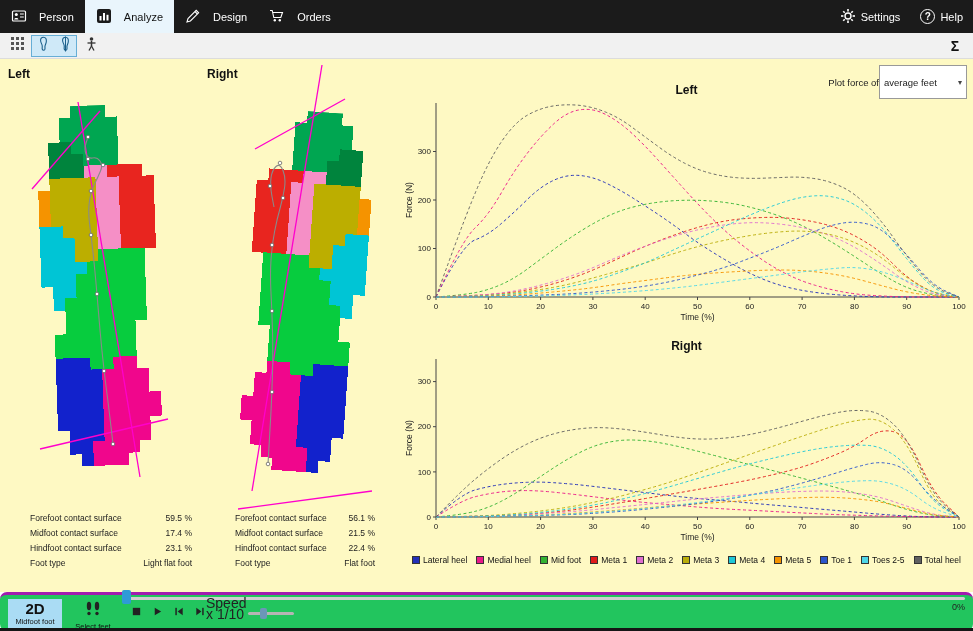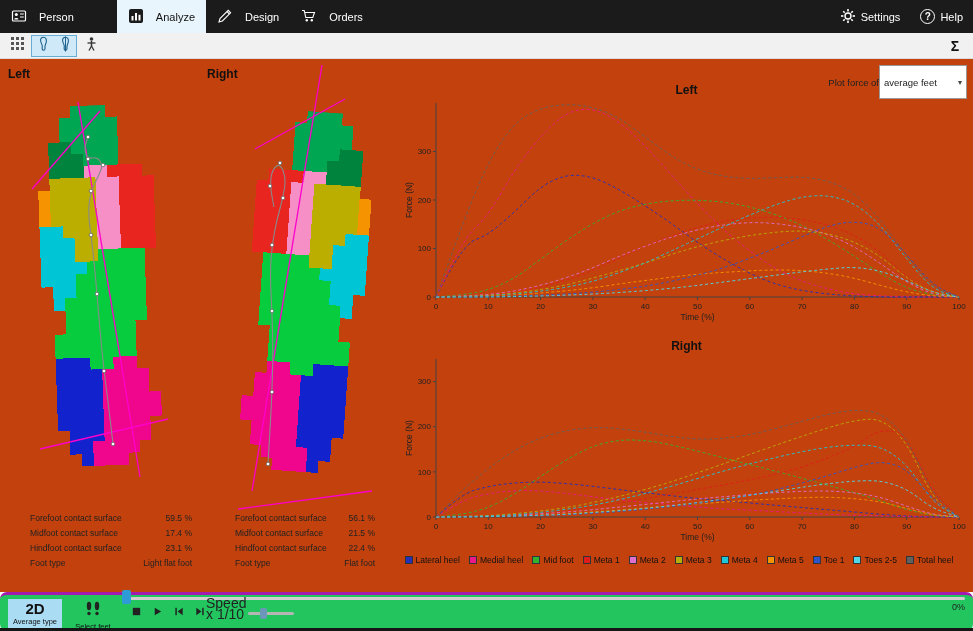--- a/index.html
+++ b/index.html
@@ -4,51 +4,51 @@
 <style>
   * { box-sizing: border-box; margin: 0; padding: 0; }
   html,body { background:#ffffff; }
   #app {
     position: relative; width: 973px; height: 631px; overflow: hidden;
     font-family: "Liberation Sans", sans-serif; background:#fff; color:#111;
   }
   
   .topbar { position:absolute; top:0; left:0; right:0; height:33px; background:#1b1b1b; display:flex; align-items:stretch; }
   .tab { display:flex; align-items:center; gap:12px; padding:0 11px; color:#fff; font-size:11px; cursor:default; }
-  .tab.active { background:#e9f5fc; color:#111;margin-left:32px; }
+  .tab.active { background:#e9f5fc; color:#111; }
   .topbar-spacer { flex:1; }
   .top-right-btn { display:flex; align-items:center; gap:5px; padding:0 10px; color:#fff; font-size:11px; }
   .help-circle { width:15px; height:15px; border:1.4px solid #fff; border-radius:50%; display:flex; align-items:center; justify-content:center; font-size:10px; font-weight:bold; color:#fff; }
   
   .toolbar { position:absolute; top:33px; left:0; right:0; height:26px; background:#f1f1f1; border-bottom:1px solid #dcdcdc; display:flex; align-items:center; padding:0 6px; gap:3px; }
   .tool-btn { width:22px; height:20px; display:flex; align-items:center; justify-content:center; border:1px solid transparent; }
   .sel-group { display:flex; background:#cfe9f8; border:1px solid #66aed6; height:22px; align-items:center; }
   .sel-group .tool-btn { height:20px; }
   .tool-spacer { flex:1; }
   .sigma-btn { font-size:14px; font-weight:bold; width:24px; height:20px; display:flex; align-items:center; justify-content:center; }
   
-  .main { position:absolute; top:59px; left:0; right:0; height:533px; background:#c2410c; }
+  .main { position:absolute; top:59px; left:0; right:0; height:533px; background:#fef9c3; }
   .feet-panel { position:absolute; left:0; top:0; width:400px; height:100%; }
   .foot-title { position:absolute; font-size:12px; font-weight:bold; }
   #foot-left-svg  { position:absolute; left:30px;  top:46px; transform:rotate(-2deg); }
   #foot-right-svg { position:absolute; left:226px; top:52px; transform:rotate(4deg); }
   #feet-overlay { position:absolute; left:0; top:0; pointer-events:none; }
   .stats { position:absolute; top:452px; font-size:8.5px; color:#222; }
   .stat-row { display:flex; justify-content:space-between; height:15px; line-height:15px; }
   .stat-val { text-align:right; }
   
   .charts-panel { position:absolute; left:400px; top:0; right:0; height:100%; }
   .plotforce-row { position:absolute; top:6px; right:6px; display:flex; align-items:center; gap:0; font-size:9.5px; color:#222; }
   .combo { display:flex; align-items:center; justify-content:space-between; width:88px; height:18px; background:#fff; border:1px solid #999; padding:16px 4px; font-size:9.5px; }
   .combo .arrow { font-size:8px; color:#444; }
   .chart-title { position:absolute; width:100%; text-align:center; font-weight:bold; font-size:12px; }
   #title-left { top:24px; } #title-right { top:280px; }
   #chart-left  { position:absolute; left:2px; top:38px; }
   #chart-right { position:absolute; left:2px; top:294px; }
-  .legend-row { position:absolute; top:496px; width:100%; display:flex; align-items:center; }
+  .legend-row { position:absolute; top:496px; width:100%; display:flex; justify-content:center; align-items:center; }
   .lg-item { display:flex; align-items:center; gap:3px; margin:0 4.5px; font-size:8.5px; color:#111; }
   .sw { width:8px; height:8px; display:inline-block; border:1px solid #333; }
   
   .footer { position:absolute; left:0; right:0; bottom:0; height:39px; background:#22c55e; border-top:3px solid #a21caf;border-radius:7px; }
   .scrub-track { position:absolute; left:122px; right:8px; top:2px; height:3px; background:#cfcfcf; border-radius:2px; }
   .scrub-handle { position:absolute; left:122px; top:-5px; width:9px; height:14px; background:#2e9bd6; border-radius:2px; }
   .mode-2d { position:absolute; left:8px; top:4px; width:54px; height:33px; background:#aadcf4; text-align:center; padding-top:2px; }
   .mode-2d .big { font-size:15px; font-weight:bold; line-height:16px; }
   .mode-2d .small { font-size:7.5px; }
   .select-feet { position:absolute; left:66px; top:4px; width:54px; height:33px; text-align:center; padding-top:1px; }
@@ -869,21 +869,21 @@
         </div>
     </section>
   </div>
 
   <footer class="footer">
     <div class="scrub-track"></div>
     <div class="scrub-handle"></div>
 
     <div class="mode-2d">
       <div class="big">2D</div>
-      <div class="small">Average type</div>
+      <div class="small">Midfoot foot</div>
     </div>
 
     <div class="select-feet">
       <span>
         <svg width="22" height="18" viewBox="0 0 22 18">
             <g fill="#222">
               <ellipse cx="7" cy="6" rx="2.2" ry="4.2"></ellipse>
               <circle cx="7" cy="13.5" r="1.7"></circle>
               <ellipse cx="15" cy="6" rx="2.2" ry="4.2"></ellipse>
               <circle cx="15" cy="13.5" r="1.7"></circle>

